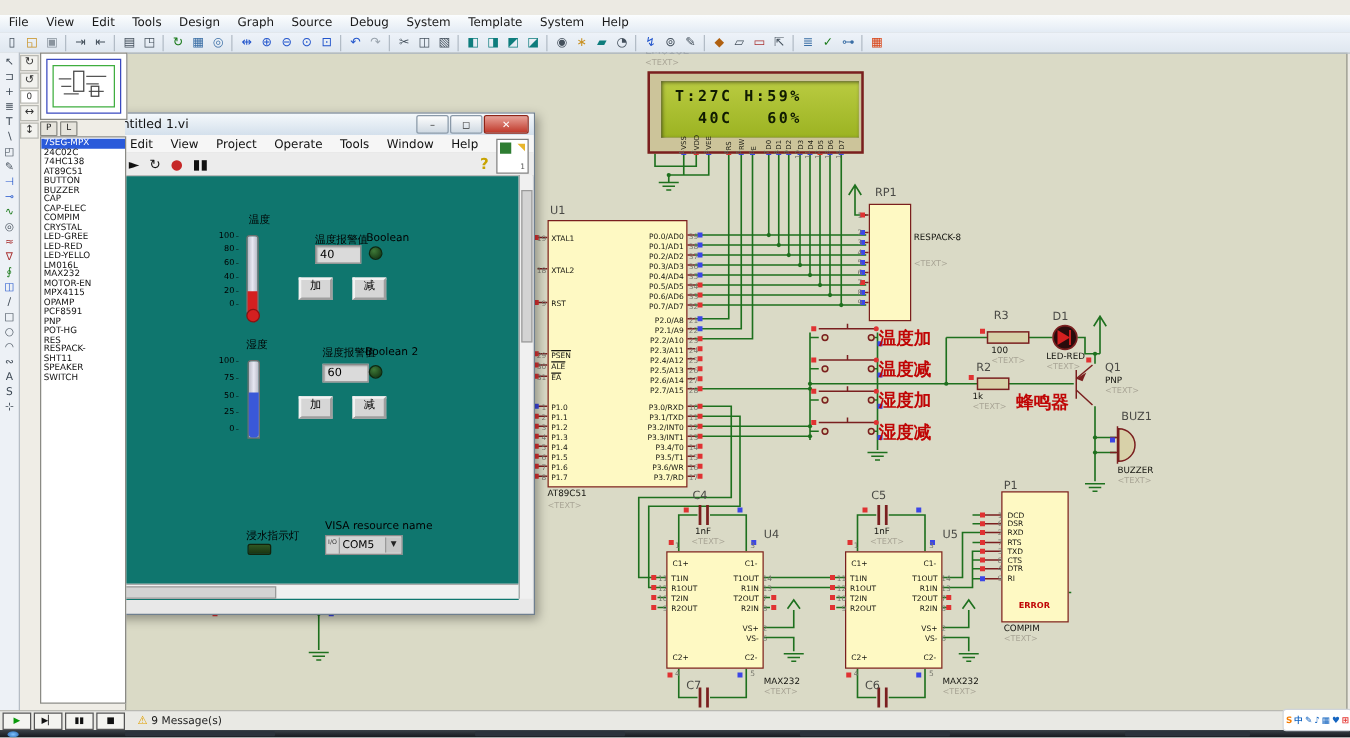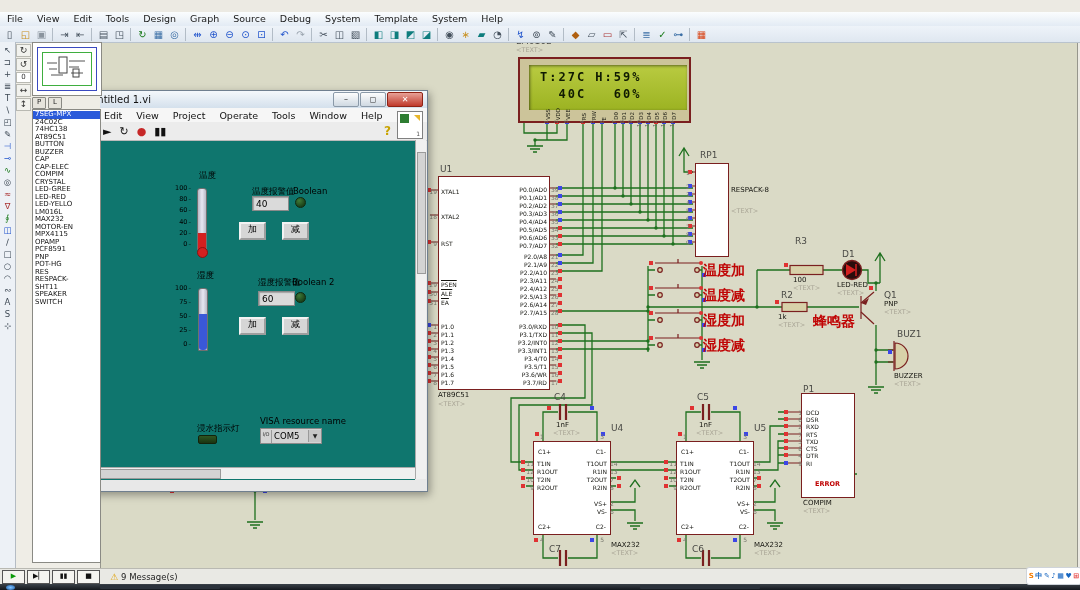--- a/index.html
+++ b/index.html
@@ -51,21 +51,21 @@
   .w{stroke:#1e701e;stroke-width:1.3;fill:none}
   .m{stroke:#7a1f1f;stroke-width:1.2;fill:none}
   .m2{stroke:#7a1f1f;stroke-width:2.2;fill:none}
   .mf{fill:#d8d1a9;stroke:#7a1f1f;stroke-width:1.2}
   .qr{fill:#e03232}.qb{fill:#3c46e6}.jd{fill:#1e701e}
 
   .sch{z-index:4}
   .ref{font-size:9px;color:#4a4a46}
   .plbl{font-size:7px;color:#14140f}
   .ph{font-size:6.5px;color:#a9a596}
-  .cbox{background:#ffffff;border:1.4px solid #7a1f1f}
+  .cbox{background:#fef9c3;border:1.4px solid #7a1f1f}
   .ann{position:absolute;font-size:14px;font-weight:bold;color:#c00505;white-space:nowrap}
 
   
   .lcd-body{left:518px;top:57px;width:169px;height:62px;border:2px solid #7a1f1f;background:#ccc49a;z-index:4}
   .lcd-screen{position:absolute;left:9px;top:6px;width:147px;height:41px;
     background:linear-gradient(#b9cb41,#9cb322);box-shadow:inset 1px 1px 3px rgba(0,0,0,.5);
     font-family:"DejaVu Sans Mono","Liberation Mono",monospace;font-weight:bold;font-size:12px;
     letter-spacing:2px;color:#101b02;line-height:17px;padding:4px 0 0 11px;white-space:pre}
   .lcd-pin-lbl{position:absolute;bottom:1px;writing-mode:vertical-rl;transform:rotate(180deg);
     font-size:5.5px;color:#1c1c14;line-height:7px}
@@ -608,21 +608,21 @@
         <span class="rp-pin" style="top: 43px;">5</span>
         <span class="rp-pin" style="top: 51px;">6</span>
         <span class="rp-pin" style="top: 59px;">7</span>
         <span class="rp-pin" style="top: 67px;">8</span>
         <span class="rp-pin" style="top: 75px;">9</span>
       </div>
   </div>
   <div class="abs sch plbl" style="left:731px;top:186px">RESPACK-8</div>
   <div class="abs sch ph" style="left:731px;top:207px">&lt;TEXT&gt;</div>
 
-  <div class="abs sch ref" style="left:795px;top:236px">R3</div>
+  <div class="abs sch ref" style="left:795px;top:248px">R3</div>
   <div class="abs sch plbl" style="left:793px;top:276px">100</div>
   <div class="abs sch ph" style="left:793px;top:284px">&lt;TEXT&gt;</div>
   <div class="abs sch ref" style="left:781px;top:290px">R2</div>
   <div class="abs sch plbl" style="left:778px;top:313px">1k</div>
   <div class="abs sch ph" style="left:778px;top:321px">&lt;TEXT&gt;</div>
 
   <div class="abs sch ref" style="left:842px;top:249px">D1</div>
   <div class="abs sch plbl" style="left:837px;top:281px">LED-RED</div>
   <div class="abs sch ph" style="left:837px;top:289px">&lt;TEXT&gt;</div>
 

